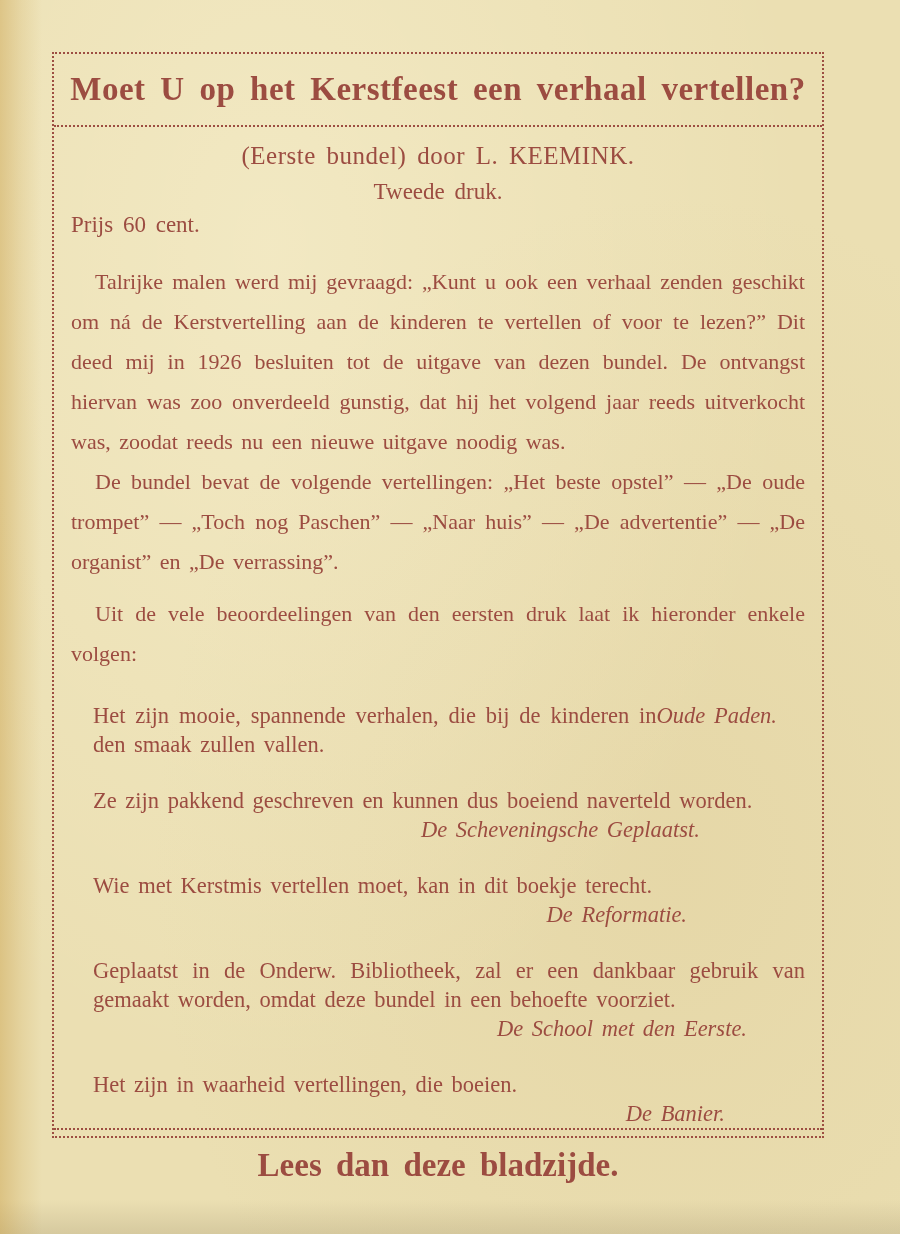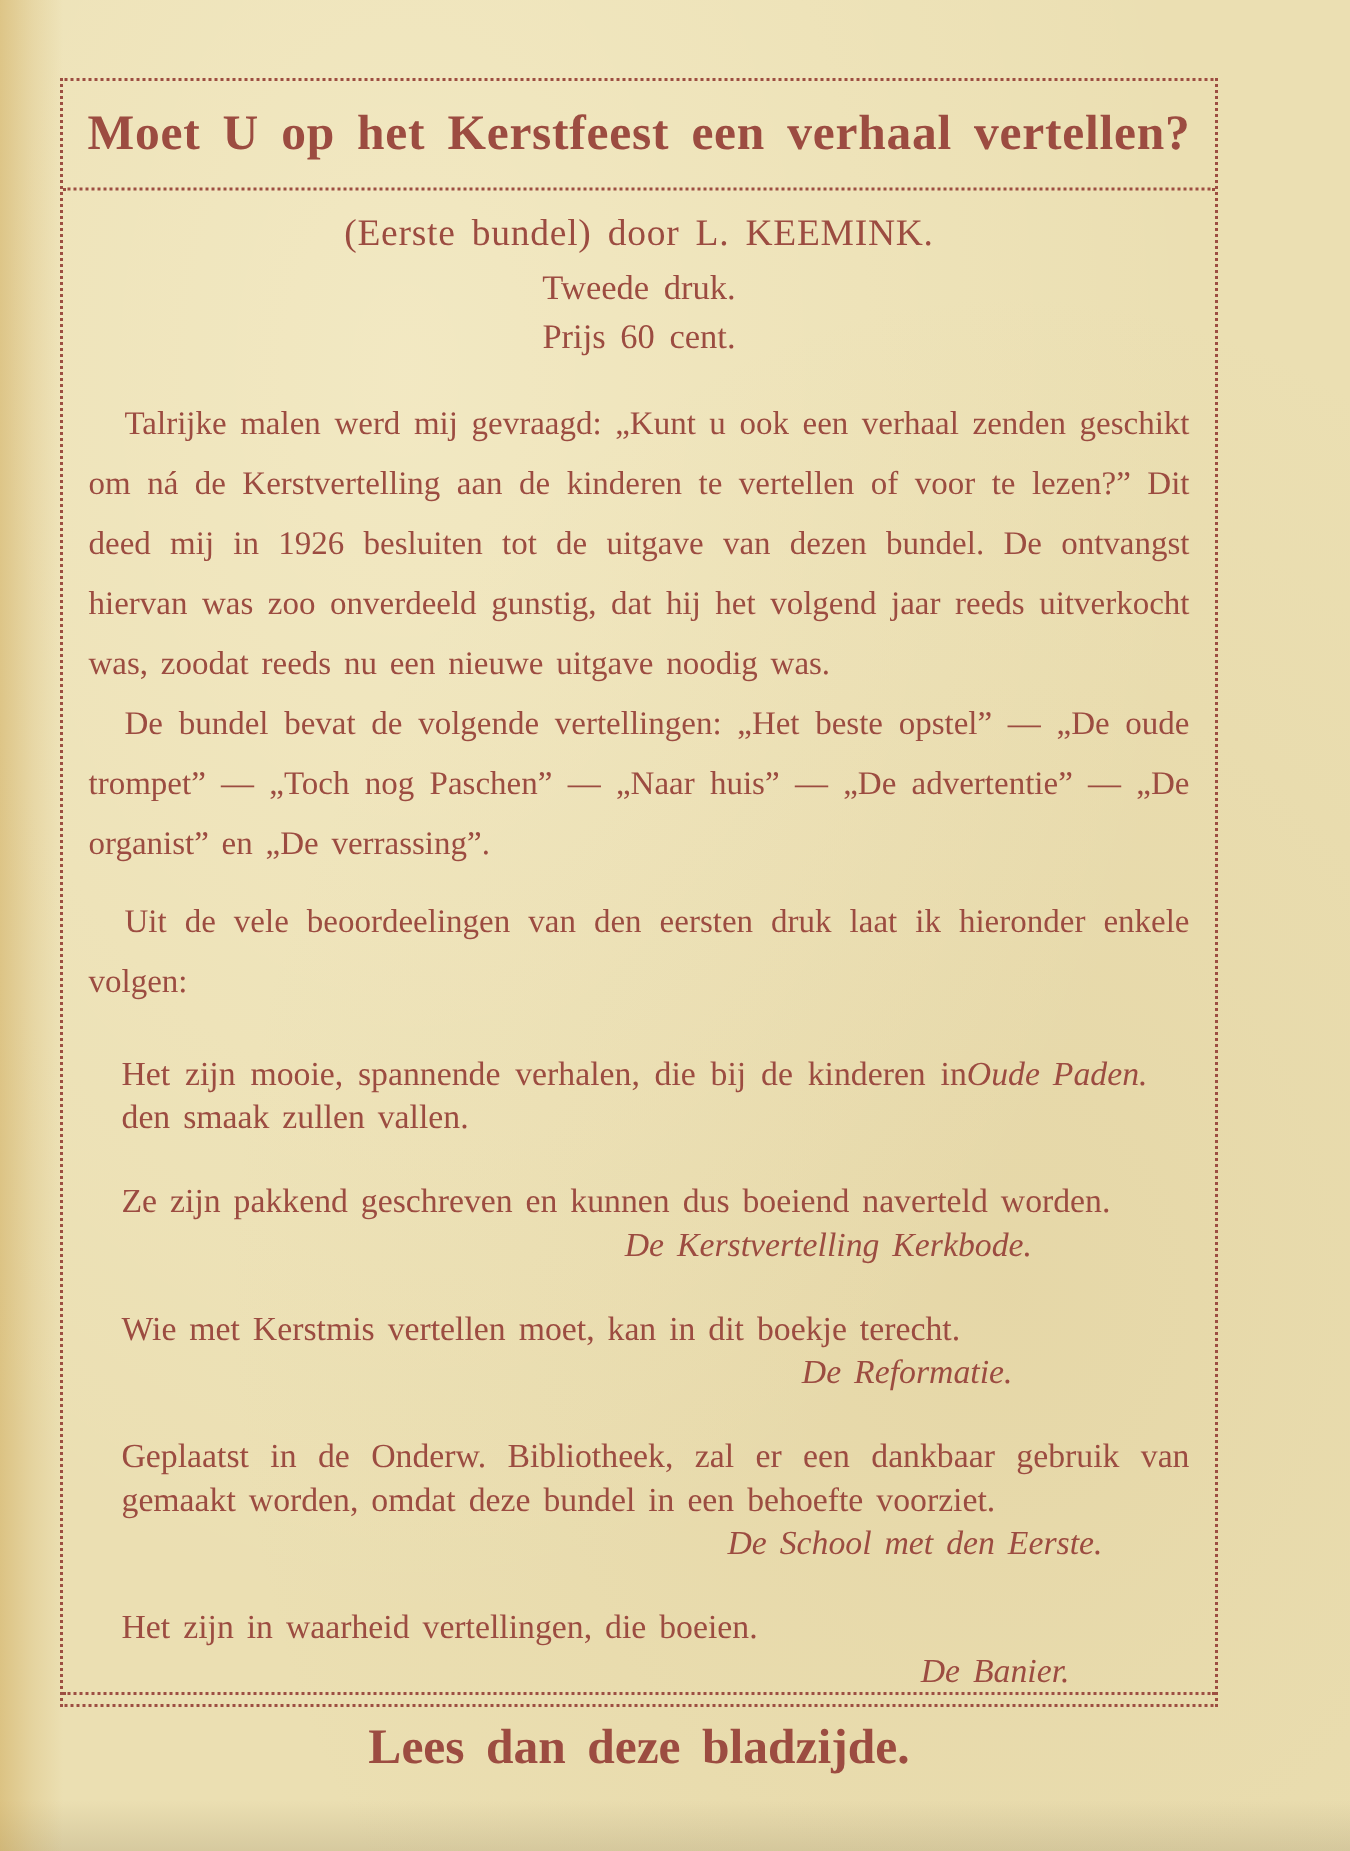--- a/index.html
+++ b/index.html
@@ -18,21 +18,21 @@
     inset: 0;
     background:
       linear-gradient(90deg, rgba(201,160,74,0.45) 0px, rgba(201,160,74,0.18) 22px, rgba(201,160,74,0) 42px),
       linear-gradient(0deg, rgba(140,125,90,0.22) 0px, rgba(140,125,90,0) 34px),
       radial-gradient(ellipse at 30% 20%, rgba(255,250,225,0.35), rgba(255,250,225,0) 60%),
       radial-gradient(ellipse at 75% 70%, rgba(205,180,120,0.18), rgba(205,180,120,0) 55%),
       #ebdfb2;
   }
   .frame {
     position: absolute;
-    left: 40px;
+    left: 52px;
     top: 52px;
     width: 772px;
     height: 1086px;
     box-sizing: border-box;
     border: 2px dotted #9d4e42;
     display: flex;
     flex-direction: column;
     color: #9c4c41;
   }
   .band-header {
@@ -77,21 +77,21 @@
     letter-spacing: 0.5px;
   }
   .book-edition {
     margin-top: 9px;
     text-align: center;
     font-size: 23px;
     word-spacing: 4px;
   }
   .book-price {
     margin-top: 7px;
-    text-align: center;
+    text-align: left;
     font-size: 23px;
     word-spacing: 4px;
   }
   .para {
     margin: 0;
     font-size: 22px;
     line-height: 40px;
     text-align: justify;
     text-indent: 24px;
     word-spacing: 3px;
@@ -162,21 +162,21 @@
     <p class="para para-2">De bundel bevat de volgende vertellingen: „Het beste opstel” — „De oude trompet” — „Toch nog Paschen” — „Naar huis” — „De advertentie” — „De organist” en „De verrassing”.</p>
 
     <p class="para para-3">Uit de vele beoordeelingen van den eersten druk laat ik hieronder enkele volgen:</p>
 
     <div class="review">
       <p class="review-text"><span class="source-inline">Oude Paden.</span><span>Het zijn mooie, spannende verhalen, die bij de kinderen in den smaak zullen vallen.</span></p>
     </div>
 
     <div class="review">
       <p class="review-text">Ze zijn pakkend geschreven en kunnen dus boeiend naverteld worden.</p>
-      <p class="review-source src-1">De Kerstvertelling Kerkbode.</p>
+      <p class="review-source src-1">De Scheveningsche Geplaatst.</p>
     </div>
 
     <div class="review">
       <p class="review-text">Wie met Kerstmis vertellen moet, kan in dit boekje terecht.</p>
       <p class="review-source src-2">De Reformatie.</p>
     </div>
 
     <div class="review">
       <p class="review-text">Geplaatst in de Onderw. Bibliotheek, zal er een dankbaar gebruik van gemaakt worden, omdat deze bundel in een behoefte voorziet.</p>
       <p class="review-source src-3">De School met den Eerste.</p>

